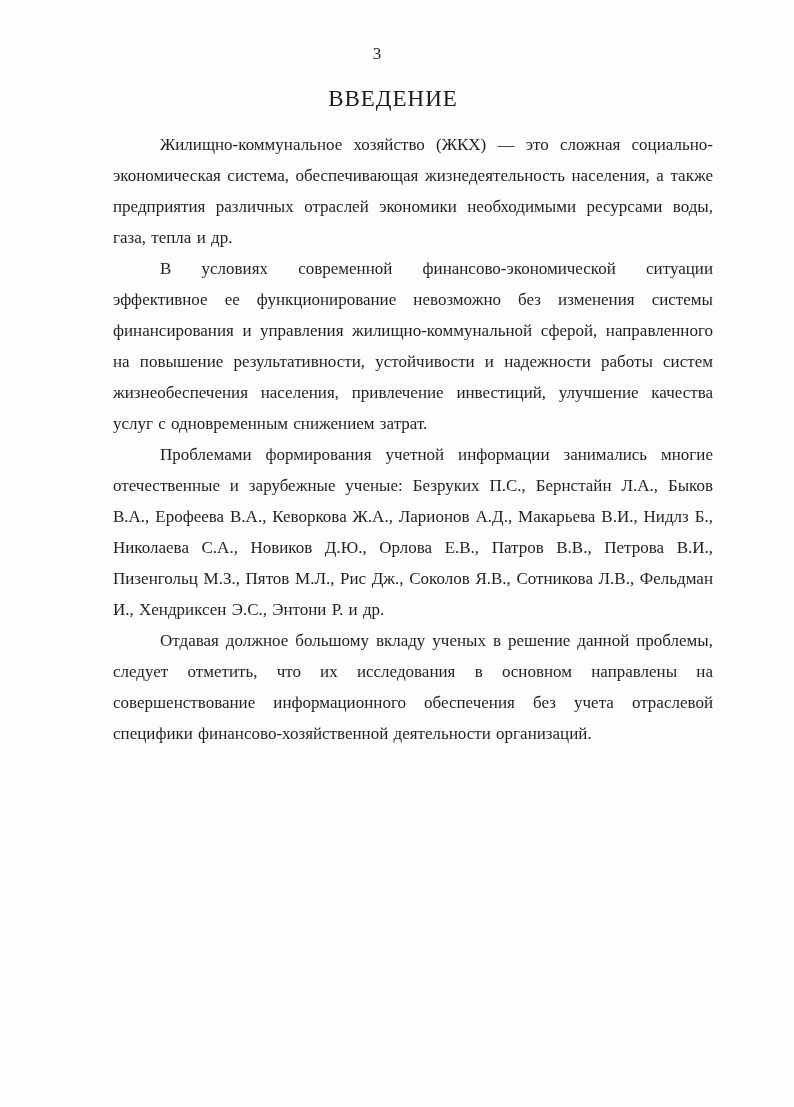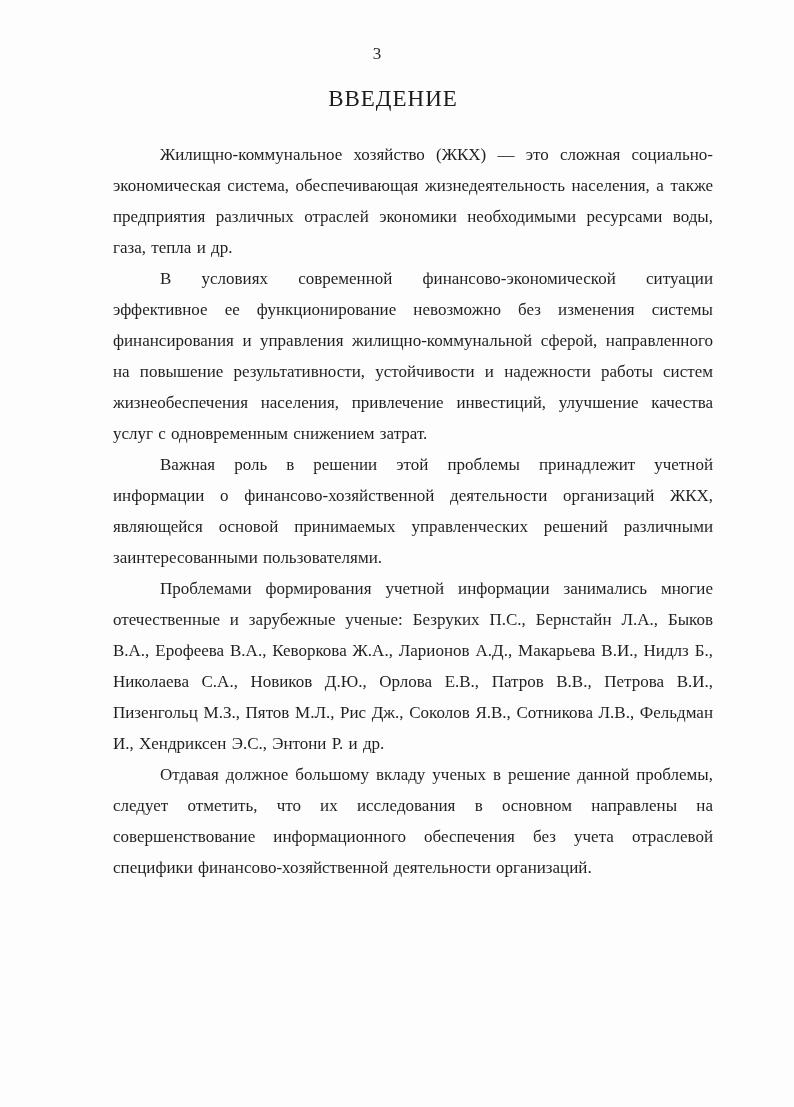--- a/index.html
+++ b/index.html
@@ -33,21 +33,21 @@
     right: 40px;
     text-align: center;
     font-size: 23px;
     font-weight: normal;
     letter-spacing: 1px;
     color: #1c1c1c;
     margin-left: 32px;
   }
   .content {
     position: absolute;
-    top: 139px;
+    top: 129px;
     left: 113px;
     width: 600px;
   }
   .content p {
     font-size: 17px;
     line-height: 31px;
     text-align: justify;
     text-indent: 47px;
     color: #1f1f1f;
     word-spacing: 1px;
@@ -57,17 +57,16 @@
 <body>
 
 <div class="page">
   <div class="page-number">3</div>
 
   <div class="doc-title">ВВЕДЕНИЕ</div>
 
   <div class="content">
     <p>Жилищно-коммунальное хозяйство (ЖКХ) — это сложная социально-экономическая система, обеспечивающая жизнедеятельность населения, а также предприятия различных отраслей экономики необходимыми ресурсами воды, газа, тепла и др.</p>
     <p>В условиях современной финансово-экономической ситуации эффективное ее функционирование невозможно без изменения системы финансирования и управления жилищно-коммунальной сферой, направленного на повышение результативности, устойчивости и надежности работы систем жизнеобеспечения населения, привлечение инвестиций, улучшение качества услуг с одновременным снижением затрат.</p>
-    <p>Важная роль в решении этой проблемы принадлежит учетной информации о финансово-хозяйственной деятельности организаций ЖКХ, являющейся основой принимаемых управленческих решений различными заинтересованными пользователями.</p>
     <p>Проблемами формирования учетной информации занимались многие отечественные и зарубежные ученые: Безруких П.С., Бернстайн Л.А., Быков В.А., Ерофеева В.А., Кеворкова Ж.А., Ларионов А.Д., Макарьева В.И., Нидлз Б., Николаева С.А., Новиков Д.Ю., Орлова Е.В., Патров В.В., Петрова В.И., Пизенгольц М.З., Пятов М.Л., Рис Дж., Соколов Я.В., Сотникова Л.В., Фельдман И., Хендриксен Э.С., Энтони Р. и др.</p>
     <p>Отдавая должное большому вкладу ученых в решение данной проблемы, следует отметить, что их исследования в основном направлены на совершенствование информационного обеспечения без учета отраслевой специфики финансово-хозяйственной деятельности организаций.</p>
   </div>
 </div>
 
 </body></html>

